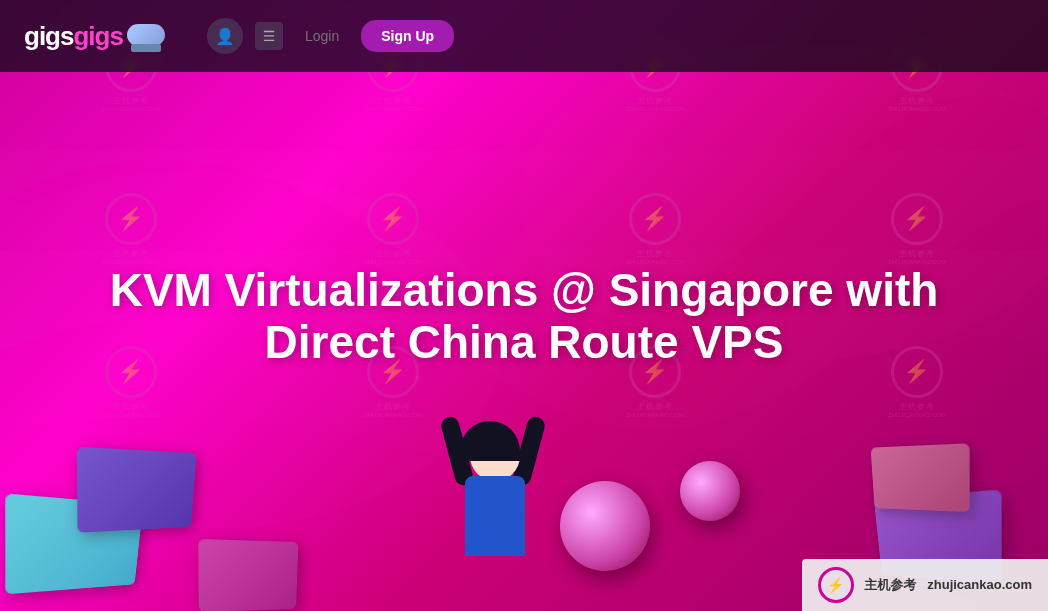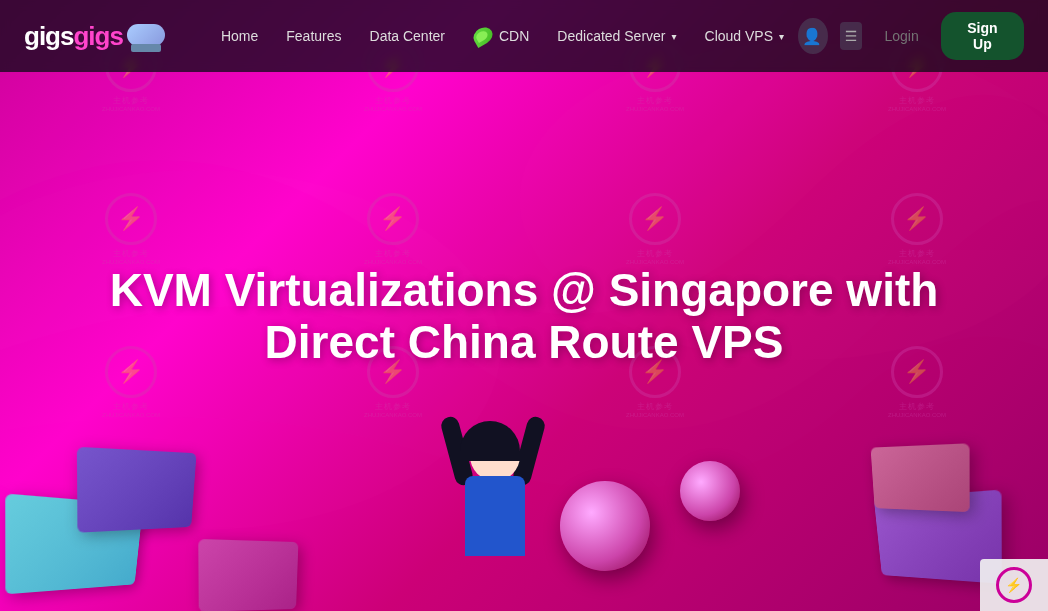--- a/index.html
+++ b/index.html
@@ -256,21 +256,21 @@
       gap: 8px;
     }
     .nav-login {
       color: #737373;
       font-size: 14px;
       font-weight: 500;
       padding: 8px 14px;
       cursor: pointer;
     }
     .nav-signup {
-      background: #14532d;
+      background: #a21caf;
       color: #ffffff;
       font-size: 14px;
       font-weight: 600;
       padding: 8px 20px;
       border-radius: 15px;
       cursor: pointer;
       border: none;
     }
     .nav-user-icon {
       width: 36px; height: 36px;
@@ -461,41 +461,33 @@
   <div class="logo-area">
     <span class="logo-text">
       <span class="logo-gigs1">gigs</span><span class="logo-gigs2">gigs</span>
     </span>
     <div class="logo-cloud-icon">
       <div class="cloud-shape"></div>
       <div class="server-shape"></div>
     </div>
   </div>
 
-  <div class="nav-links">
-    <a class="nav-item">Home</a>
-    <a class="nav-item">Features</a>
-    <a class="nav-item">Data Center</a>
-    <div class="nav-cdn">
-      <div class="cdn-icon-wrap">
-        <div class="cdn-leaf"></div>
-      </div>
-      <span>CDN</span>
-    </div>
-    <a class="nav-item has-dropdown">Dedicated Server</a>
-    <a class="nav-item has-dropdown">Cloud VPS</a>
-  </div>
 
   <div class="nav-right">
     <div class="nav-user-icon">👤</div>
     <div class="nav-menu-icon">☰</div>
     <a class="nav-login">Login</a>
     <button class="nav-signup">Sign Up</button>
   </div>
 </nav>
 
 <div class="hero-content">
   <h1 class="hero-title">KVM Virtualizations @ Singapore with Direct China Route VPS</h1>
 </div>
 
 <div class="bottom-watermark-bar">
   <div class="bwm-logo-circle">⚡</div>
+  <span class="bwm-text">
+    <span>主机参考</span>
+    &nbsp;
+    <span>zhujicankao.com</span>
+  </span>
 </div>
 
 </body></html>

